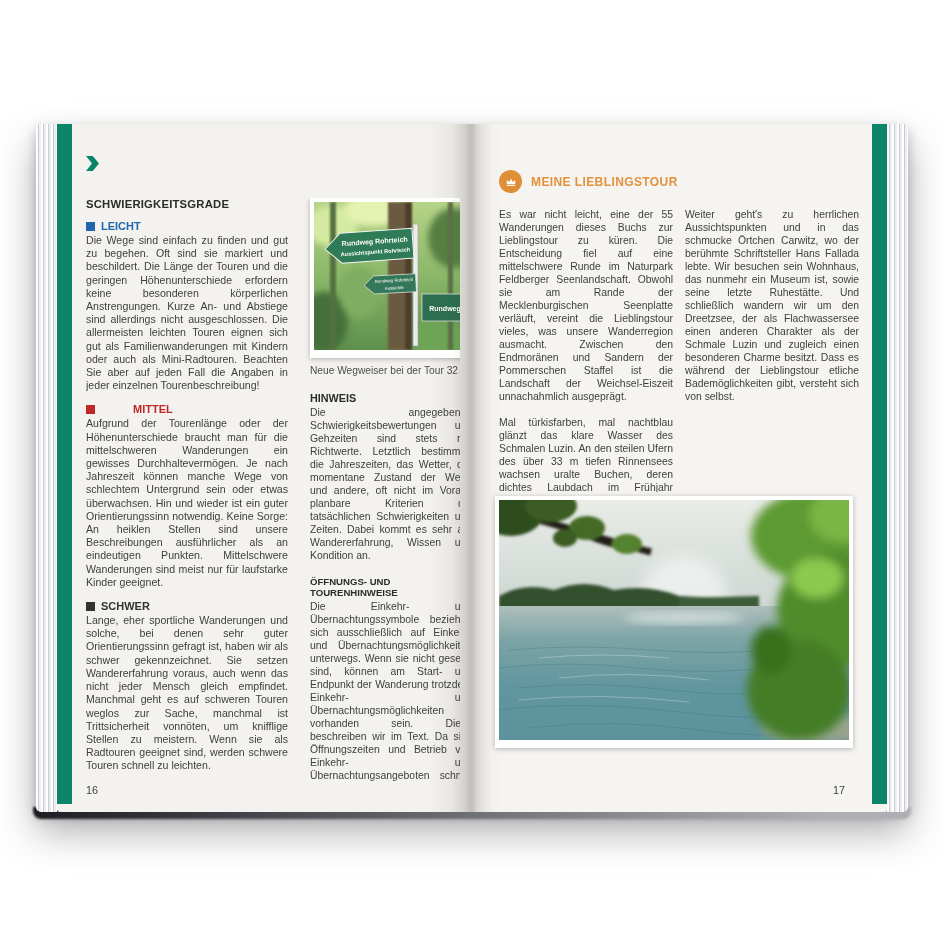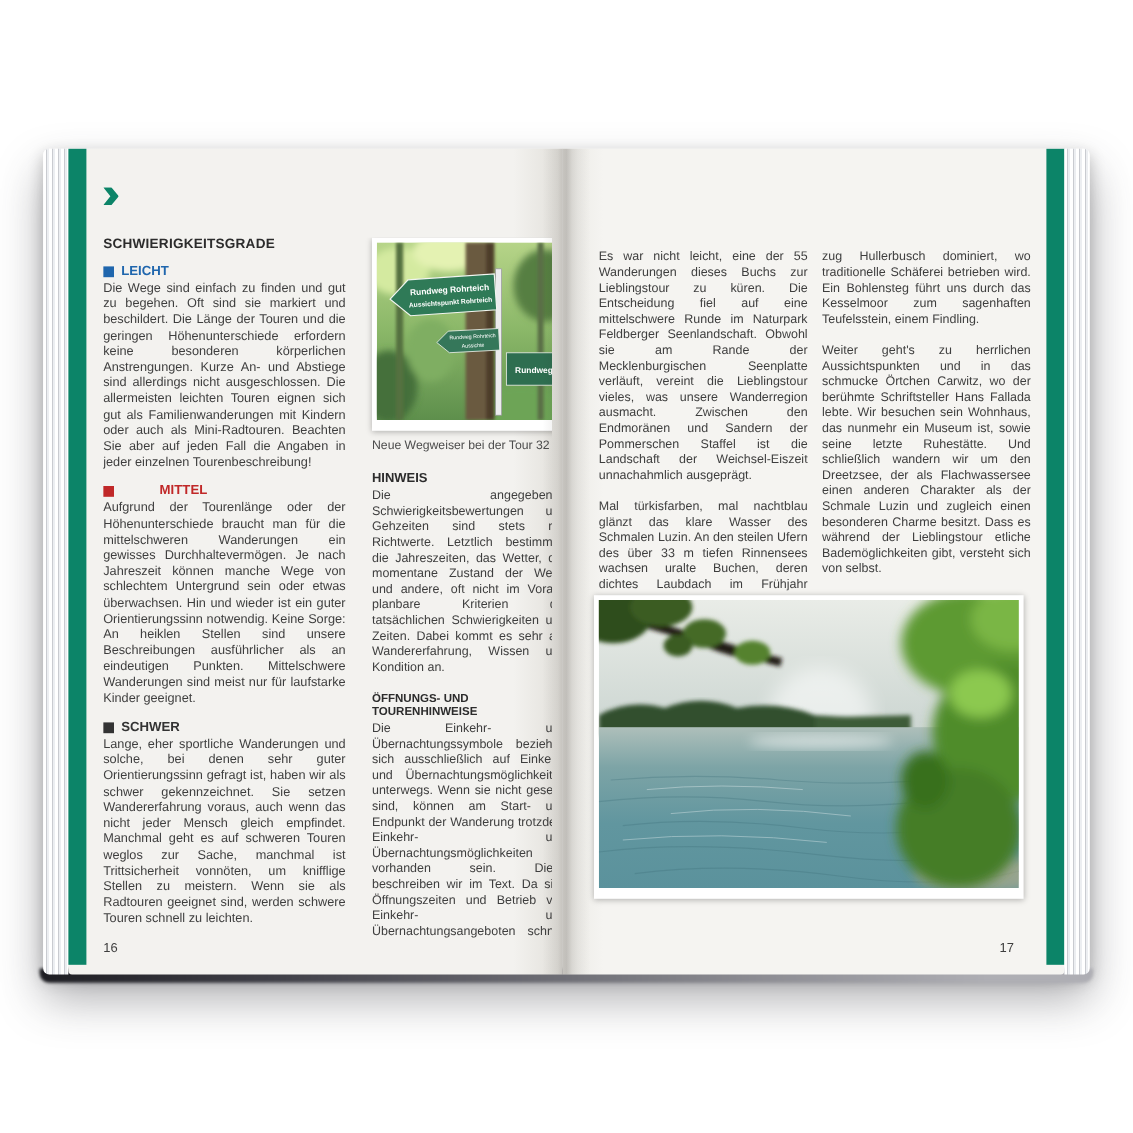--- a/index.html
+++ b/index.html
@@ -176,28 +176,36 @@
         <p class="body-txt">Die Einkehr- und Übernachtungssymbole beziehen sich ausschließlich auf Einkehr- und Übernachtungsmöglichkeiten unterwegs. Wenn sie nicht gesetzt sind, können am Start- und Endpunkt der Wanderung trotzdem Einkehr- und Übernachtungsmöglichkeiten vorhanden sein. Diese beschreiben wir im Text. Da sich Öffnungszeiten und Betrieb von Einkehr- und Übernachtungsangeboten schnell ändern können, sollten Sie sich immer vor der Wanderung über die aktuellen Bedingungen informieren, zum Beispiel im Internet oder telefonisch. Das gilt auch für Sehenswürdigkeiten und Verkehrsmittel.</p>
       </div>
     </div>
 
     <div class="pagenum pl">16</div>
   </div>
 
   <div class="page right">
     <div class="edgebar r"></div>
 
+    <div class="rp-heading">
+      <span class="rp-icon">
+        <svg viewBox="0 0 20 20">
+            <path d="M4 13 L4 7.2 L7.3 10 L10 5.2 L12.7 10 L16 7.2 L16 13 Z" fill="#ffffff"></path>
+            <rect x="4" y="14" width="12" height="1.6" fill="#ffffff"></rect>
+          </svg>
+      </span>
+      <h2>MEINE LIEBLINGSTOUR</h2>
+    </div>
 
     <div class="rp-cols">
       <div class="rp-col">
         <p class="body-txt">Es war nicht leicht, eine der 55 Wanderungen dieses Buchs zur Lieblingstour zu küren. Die Entscheidung fiel auf eine mittelschwere Runde im Naturpark Feldberger Seenlandschaft. Obwohl sie am Rande der Mecklenburgischen Seenplatte verläuft, vereint die Lieblingstour vieles, was unsere Wanderregion ausmacht. Zwischen den Endmoränen und Sandern der Pommerschen Staffel ist die Landschaft der Weichsel-Eiszeit unnachahmlich ausgeprägt.</p>
         <p class="body-txt">Mal türkisfarben, mal nachtblau glänzt das klare Wasser des Schmalen Luzin. An den steilen Ufern des über 33 m tiefen Rinnensees wachsen uralte Buchen, deren dichtes Laubdach im Frühjahr hellgrün leuchtet oder in Gelb- und Ockertönen vom Herbst kündet. Das Ostufer wird vom Höhen-</p>
       </div>
       <div class="rp-col">
-        <p class="body-txt">zug Hullerbusch dominiert, wo traditionelle Schäferei betrieben wird. Ein Bohlensteg führt uns durch das Kesselmoor zum sagenhaften Teufelsstein, einem Findling.</p>
         <p class="body-txt">Weiter geht's zu herrlichen Aussichtspunkten und in das schmucke Örtchen Carwitz, wo der berühmte Schriftsteller Hans Fallada lebte. Wir besuchen sein Wohnhaus, das nunmehr ein Museum ist, sowie seine letzte Ruhestätte. Und schließlich wandern wir um den Dreetzsee, der als Flachwassersee einen anderen Charakter als der Schmale Luzin und zugleich einen besonderen Charme besitzt. Dass es während der Lieblingstour etliche Bademöglichkeiten gibt, versteht sich von selbst.</p>
 
       </div>
     </div>
 
     <div class="rp-photo photo-frame">
       <svg width="350" height="240" viewBox="0 0 350 240">
         <defs>
           <linearGradient id="sky" x1="0" y1="0" x2="0" y2="1">
             <stop offset="0" stop-color="#e9ece7"></stop>

